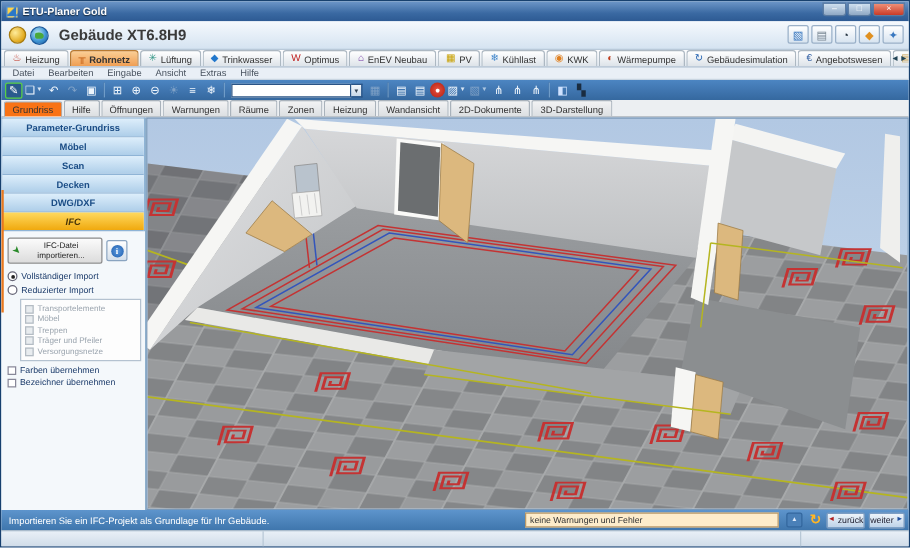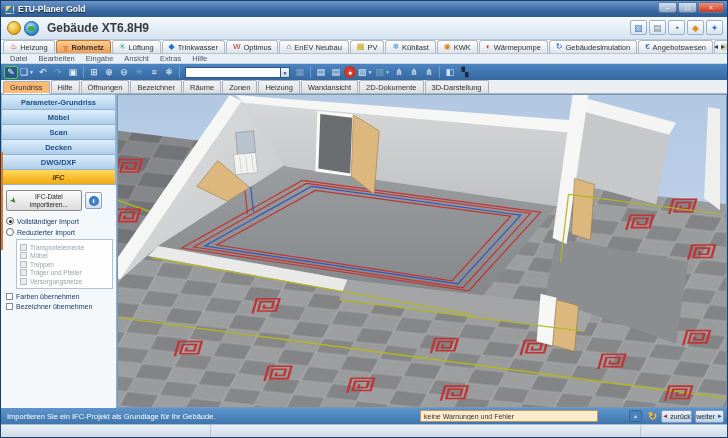--- a/index.html
+++ b/index.html
@@ -72,21 +72,21 @@
   .tcombo .cdd { width:9px; height:11px; background:linear-gradient(#f4f8fc,#c8d8e8);
                  border:1px solid #2a5486; border-left:none; font-size:5px; text-align:center;
                  line-height:10px; color:#345; }
 
   
   .doctabs { height:14px; background:#eceff2; display:flex; align-items:flex-end;
              padding-left:2px; border-bottom:1px solid #a9b2bb; }
   .dtab { height:13px; padding:0 6px; font-size:7.5px; color:#333; white-space:nowrap;
           display:inline-flex; align-items:center; background:linear-gradient(#f2f3f4,#dcdfe2);
           border:1px solid #a9b2bb; border-bottom:none; border-radius:2px 2px 0 0; margin-right:1px; }
-  .dtab.active { background:#fdba74; border-bottom:1px solid #fff; margin-bottom:-1px; }
+  .dtab.active { background:#f97316; border-bottom:1px solid #fff; margin-bottom:-1px; }
 
   
   .main { display:flex; height:314px; position:relative; }
   .sidebar { width:118px; background:#f4f8fb; border-right:1px solid #8fb0cc; position:relative; }
   .orange-strip { position:absolute; left:0; top:58px; width:2px; height:98px; background:#e8781e; }
   .snav { border:1px solid #8fb4d6; border-bottom:none; margin:0; }
   .sbtn { height:15px; display:flex; align-items:center; justify-content:center;
           font-size:7.5px; font-weight:bold; color:#1b4d86;
           background:linear-gradient(#ddeefb,#aecee9); border-bottom:1px solid #8fb4d6; }
   .sbtn.active { background:linear-gradient(#ffd95e,#f0a90e); color:#4a3608;font-style:italic; }
@@ -115,21 +115,21 @@
   .cb.dis { background:#e8ecef; border-color:#b4bcc4; }
   .optlabel { font-size:6.5px; color:#9aa4ae; }
 
   .viewport { flex:1; position:relative; border:1px solid #7898b8; background:#b8cde6; }
   .viewport svg { display:block; }
 
   
   .statusbar { height:16px; background:linear-gradient(#5d94cc,#3f76ad); display:flex;
                align-items:center; position:relative; }
   .status-msg { color:#fff; font-size:7.5px; padding-left:6px; }
-  .warn-input { position:absolute; left:419px; width:178px; height:12px; background:#fdeccb;
+  .warn-input { position:absolute; left:419px; width:203px; height:12px; background:#fdeccb;
                 border:1px solid #b89868; font-size:7px; color:#333; padding:0 3px; }
   .caret-btn { position:absolute; left:628px; width:13px; height:12px; font-size:6px;
                text-align:center; line-height:11px; color:#dfeafa; background:#4a80b8;
                border:1px solid #33679e; border-radius:2px; }
   .refresh { position:absolute; left:645px; width:13px; color:#ffb625; font-size:11px;
              font-weight:bold; line-height:12px; text-align:center; }
   .nav-btn { position:absolute; height:13px; font-size:7px; color:#223;
              background:linear-gradient(#eef4fa,#bdd2e8); border:1px solid #7d9cc0;
              border-radius:2px; display:flex; align-items:center; gap:2px; padding:0 4px; }
   .nav-btn .arr-l { color:#b02020; font-size:6px; }
@@ -313,21 +313,21 @@
       </span>
       <span class="tbtn tb-dark">
         <span>▚</span>
       </span>
     </div>
 
   <div class="doctabs" id="doctabs">
       <div class="dtab active">Grundriss</div>
       <div class="dtab">Hilfe</div>
       <div class="dtab">Öffnungen</div>
-      <div class="dtab">Bezeichner</div>
+      <div class="dtab">Warnungen</div>
       <div class="dtab">Räume</div>
       <div class="dtab">Zonen</div>
       <div class="dtab">Heizung</div>
       <div class="dtab">Wandansicht</div>
       <div class="dtab">2D-Dokumente</div>
       <div class="dtab">3D-Darstellung</div>
     </div>
 
   <div class="main">
     <div class="sidebar">

